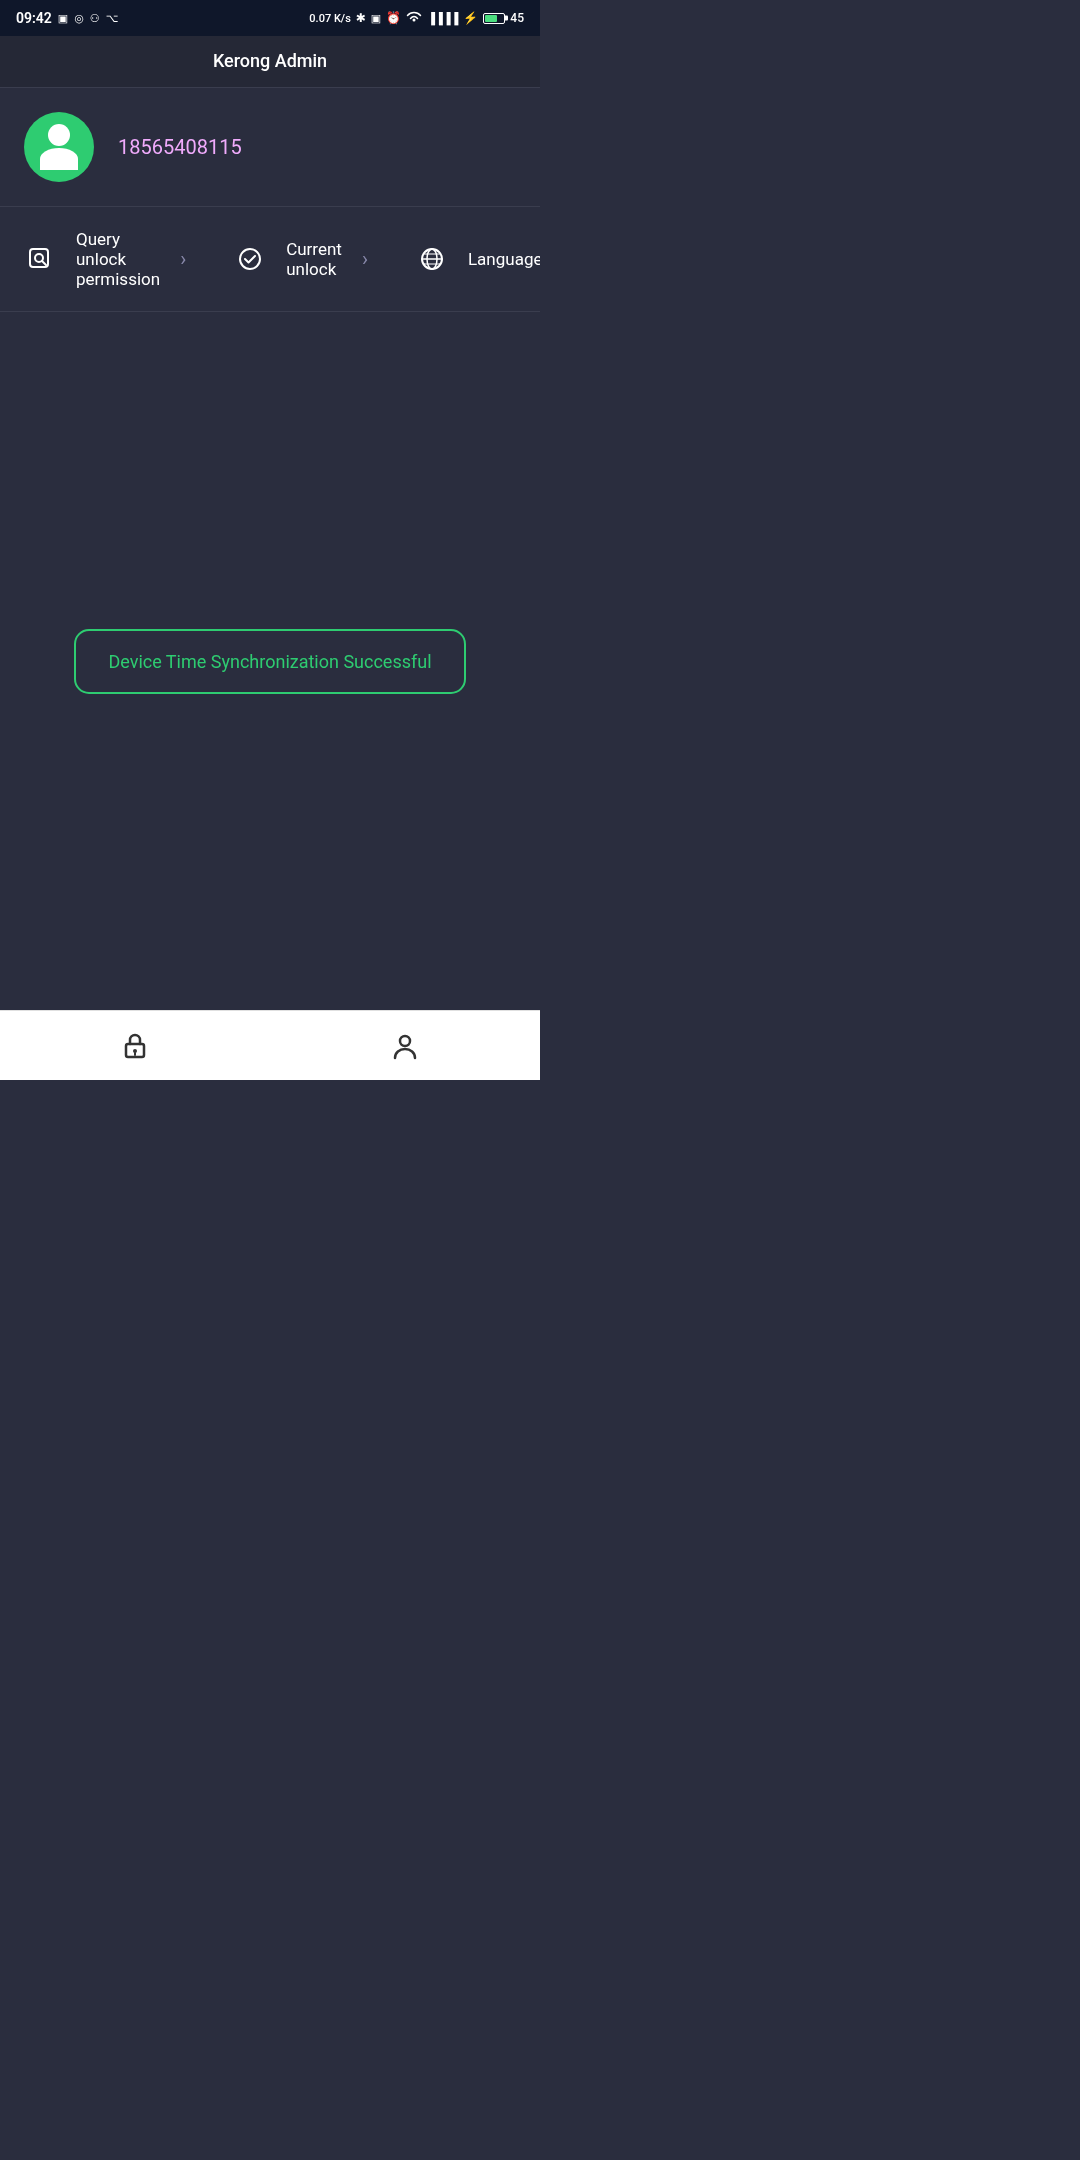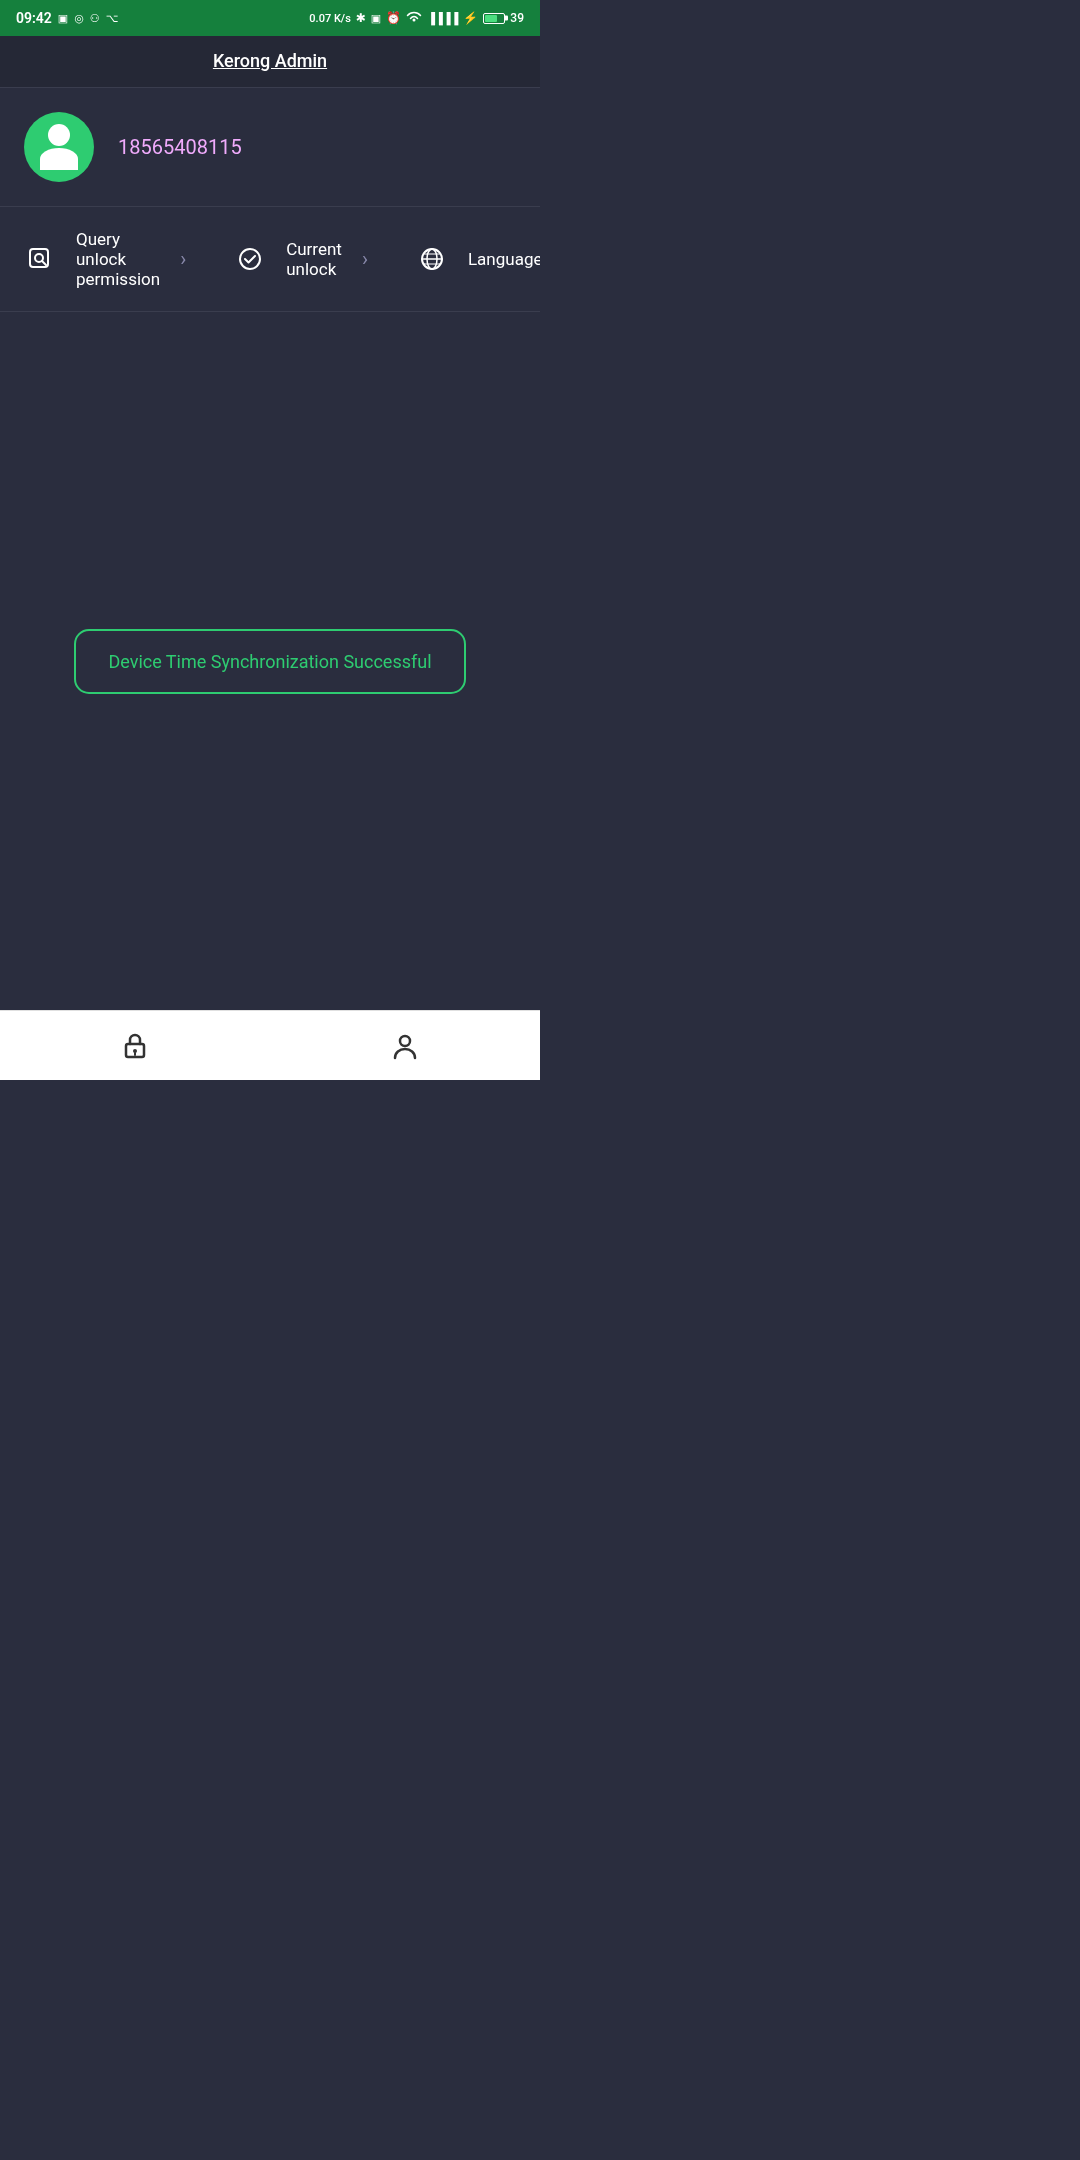--- a/index.html
+++ b/index.html
@@ -10,21 +10,21 @@
       min-height: 1080px;
       background: #2a2d3e;
       font-family: 'Roboto', Arial, sans-serif;
       color: #ffffff;
       display: flex;
       flex-direction: column;
     }
 
     
     .status-bar {
-      background: #15803d;
+      background: #0f172a;
       display: flex;
       justify-content: space-between;
       align-items: center;
       padding: 8px 16px;
       font-size: 13px;
       font-weight: 500;
       height: 36px;
     }
     .status-left {
       display: flex;
@@ -76,21 +76,20 @@
     }
 
     
     .app-header {
       background: #252836;
       text-align: center;
       padding: 14px 16px 16px;
       font-size: 18px;
       font-weight: 500;
       border-bottom: 1px solid #3a3d4e;
-      text-decoration: underline;
     }
 
     
     .profile-section {
       display: flex;
       align-items: center;
       padding: 24px 24px;
       border-bottom: 1px solid #3a3d4e;
       gap: 24px;
     }
@@ -232,21 +231,21 @@
         <path d="M1.5 4.5C3.2 2.5 5.5 1.5 8 1.5s4.8 1 6.5 3" stroke="white" stroke-width="1.5" fill="none" stroke-linecap="round"></path>
       </svg>
     </span>
     <span style="font-size:11px;">▐▐▐▐</span>
     <span style="font-size:12px;">⚡</span>
     <span class="battery-icon">
       <span class="battery-body">
           <span class="battery-fill"></span>
         </span>
     </span>
-    <span style="font-size:12px;">39</span>
+    <span style="font-size:12px;">45</span>
   </div>
 </div>
 
 <div class="app-header">
   <span>Kerong Admin</span>
 </div>
 
 <div class="profile-section">
   <div class="avatar">
     <div class="avatar-icon">

